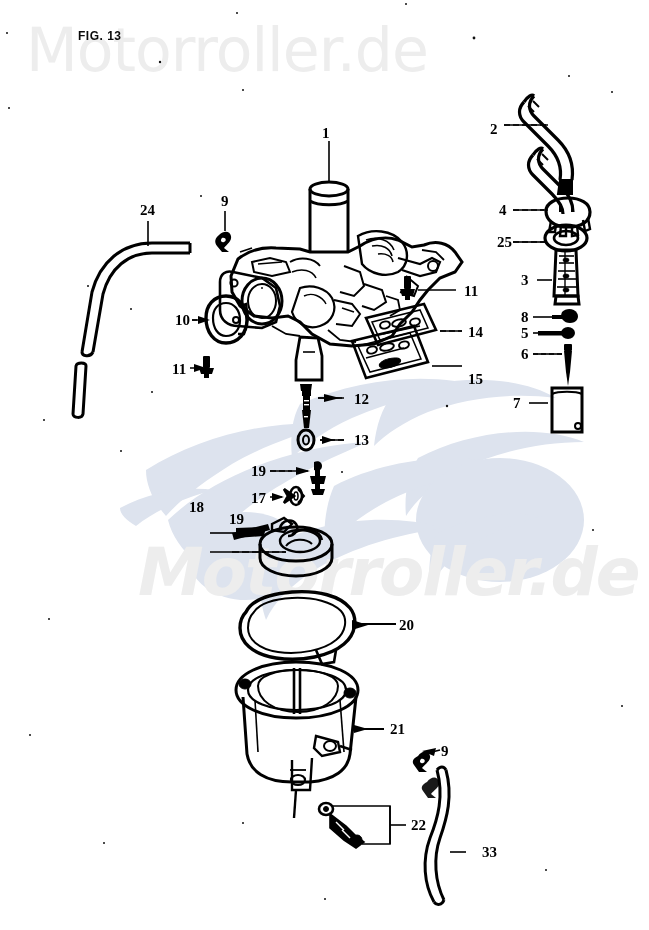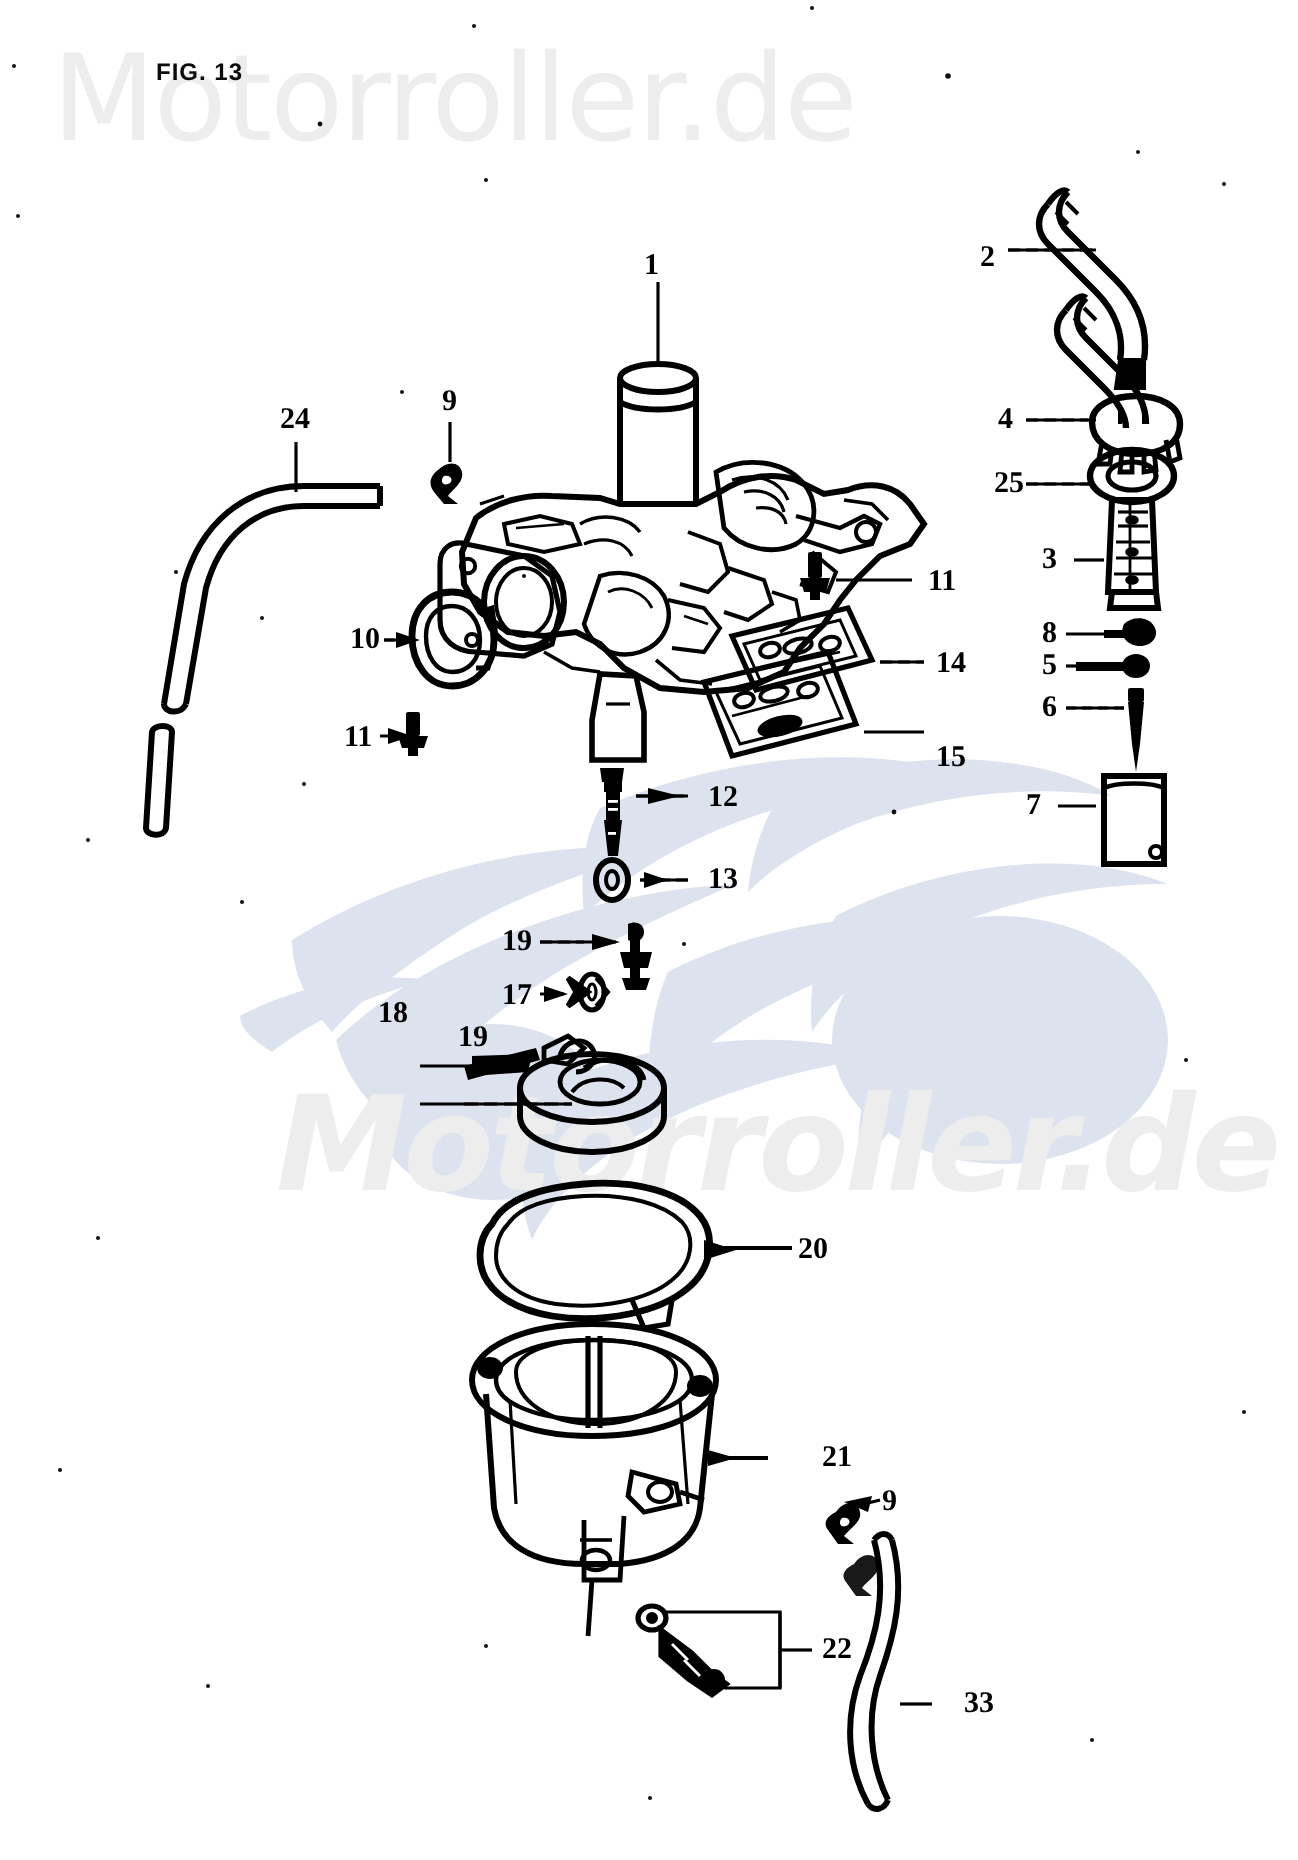--- a/index.html
+++ b/index.html
@@ -534,19 +534,19 @@
   <div class="callout" style="left:172px; top:362px;">11</div>
   <div class="callout" style="left:354px; top:392px;">12</div>
   <div class="callout" style="left:354px; top:433px;">13</div>
   <div class="callout" style="left:468px; top:325px;">14</div>
   <div class="callout" style="left:468px; top:372px;">15</div>
   <div class="callout" style="left:251px; top:464px;">19</div>
   <div class="callout" style="left:251px; top:491px;">17</div>
   <div class="callout" style="left:189px; top:500px;">18</div>
   <div class="callout" style="left:189px; top:512px;margin-left:40px;">19</div>
   <div class="callout" style="left:399px; top:618px;">20</div>
-  <div class="callout" style="left:390px; top:722px;margin-left:21px;">21</div>
+  <div class="callout" style="left:390px; top:722px;">21</div>
   <div class="callout" style="left:411px; top:818px;">22</div>
   <div class="callout" style="left:482px; top:845px;">33</div>
   <div class="callout" style="left:140px; top:203px;">24</div>
   <div class="callout" style="left:497px; top:235px;">25</div>
 
 </div>
 
 </body></html>

